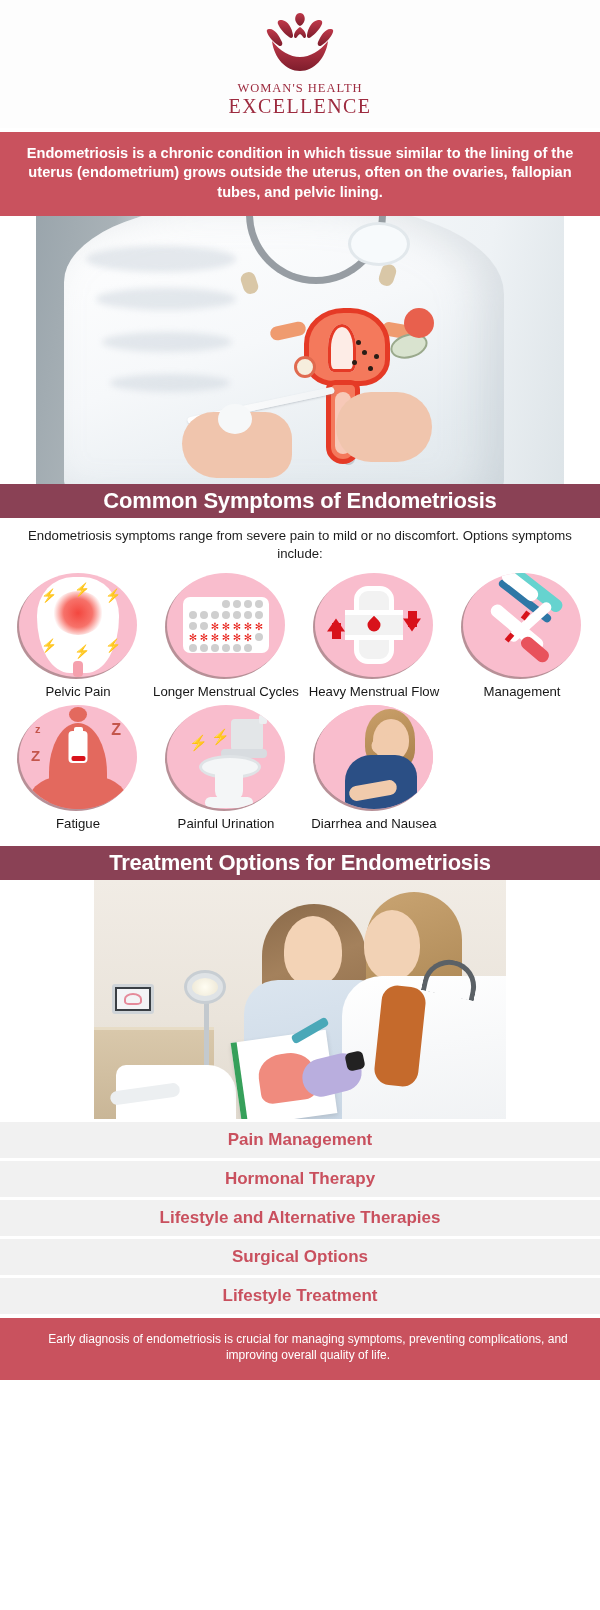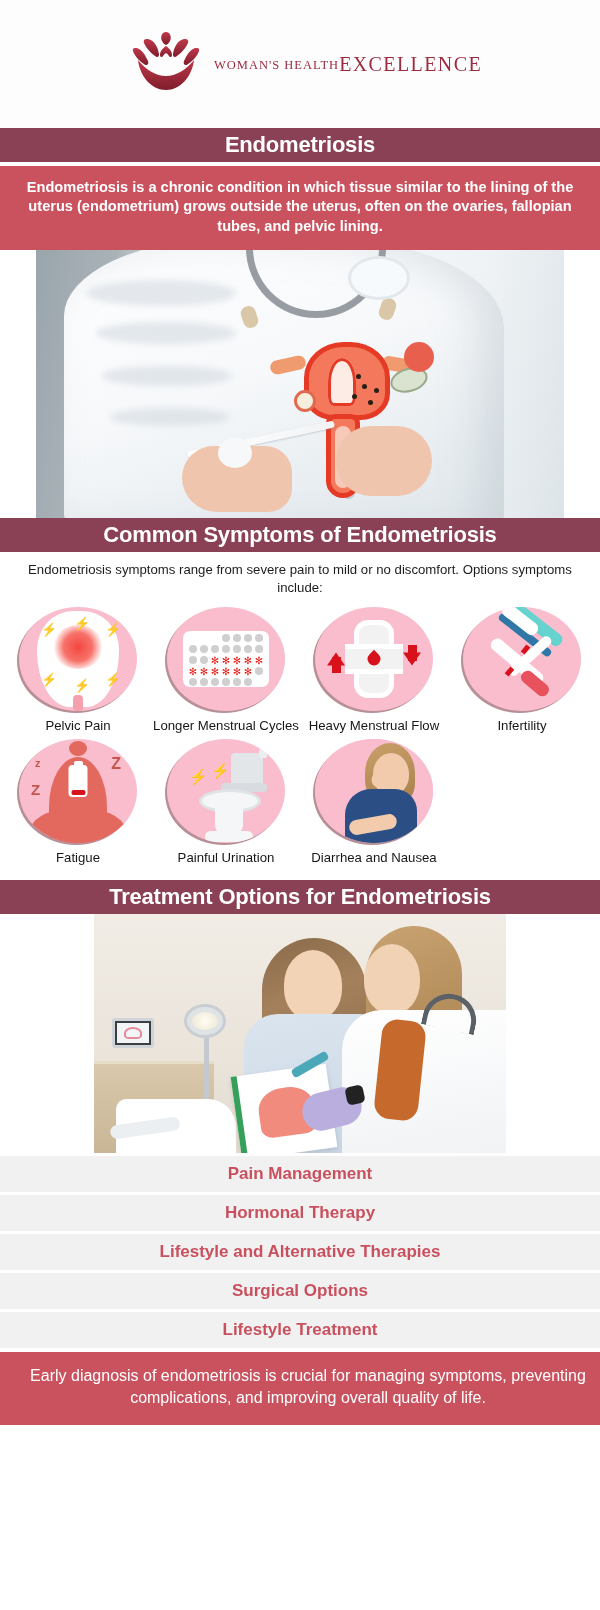--- a/index.html
+++ b/index.html
@@ -13,21 +13,21 @@
     height: 1610px;
     position: relative;
     background: #ffffff;
     overflow: hidden;
   }
 
   
   .logo-area {
     height: 128px;
     display: flex;
-    flex-direction: row;
+    flex-direction: column;
     align-items: center;
     justify-content: center;
     background: #fdfdfd;
   }
   .logo-mark { width: 96px; height: 68px; display: block; }
   .logo-line1 {
     font-family: "Liberation Serif", serif;
     font-size: 12.5px;
     letter-spacing: 1.0px;
     color: #9d2b3f;
@@ -615,21 +615,21 @@
 
   
   .footer-title {
     height: 32px;
     line-height: 32px;
     font-size: 19.5px;
     margin-top: 5px;
   }
   .footer-text {
     padding: 13px 10px 16px 26px;
-    font-size: 16px;
+    font-size: 12px;
     line-height: 1.38;
     font-weight: normal;
   }
 </style>
 </head>
 <body>
 
 <div class="page">
 
   <div class="logo-area">
@@ -645,21 +645,20 @@
       <path d="M30 9c6 1 10 8 11 15 .4 3-2 4-4 2C33 23 28 18 26 13c-1-3 1-4.4 4-4z" fill="url(#lg)"></path>
       <path d="M66 9c3-.4 5 1 4 4-2 5-7 10-11 13-2 2-4.4 1-4-2 1-7 5-14 11-15z" fill="url(#lg)"></path>
       <path d="M17 18c5-1 10 6 13 13 1.2 3-1 5-3.4 3.4C21 31 16 25 15 21c-.6-2 0-2.6 2-3z" fill="url(#lg)"></path>
       <path d="M79 18c2 .4 2.6 1 2 3-1 4-6 10-11.6 13.4C67 36 64.8 34 66 31c3-7 8-14 13-13z" fill="url(#lg)"></path>
       <path d="M20 30c8 10 18 16 28 16s20-6 28-16c-2 17-14 30-28 30S22 47 20 30z" fill="url(#lg)"></path>
     </svg>
     <div class="logo-line1">WOMAN'S HEALTH</div>
     <div class="logo-line2">EXCELLENCE</div>
   </div>
 
-  <div class="band-dark title-band">Endometriosis</div>
   <div style="height:4px;background:#fff"></div>
   <div class="band-red desc-band">Endometriosis is a chronic condition in which tissue similar to the lining of the uterus (endometrium) grows outside the uterus, often on the ovaries, fallopian tubes, and pelvic lining.</div>
 
   <div class="hero-wrap">
     <div class="hero-bg"></div>
     <div class="coat"></div>
     <div class="coat-fold" style="left:50px;top:30px;width:150px;height:26px;"></div>
     <div class="coat-fold" style="left:60px;top:72px;width:140px;height:22px;"></div>
     <div class="coat-fold" style="left:66px;top:116px;width:130px;height:20px;"></div>
     <div class="coat-fold" style="left:74px;top:158px;width:120px;height:18px;"></div>
@@ -786,21 +785,21 @@
       <div class="sym-circle">
         <div class="test" style="left:30px;top:24px;width:64px;height:8px;background:#2e77a6;transform:rotate(38deg);"></div>
         <div class="test" style="left:46px;top:12px;width:58px;height:13px;background:#66d3cf;transform:rotate(38deg);"></div>
         <div class="test" style="left:36px;top:6px;width:42px;height:13px;background:#ffffff;transform:rotate(38deg);"></div>
         <div class="test" style="left:22px;top:48px;width:64px;height:13px;background:#ffffff;transform:rotate(40deg);"></div>
         <div class="test" style="left:56px;top:70px;width:32px;height:13px;background:#e8525c;transform:rotate(40deg);"></div>
         <div class="test" style="left:40px;top:44px;width:54px;height:10px;background:#ffffff;transform:rotate(-42deg);"></div>
         <div class="test" style="left:60px;top:38px;width:5px;height:9px;background:#d8121b;transform:rotate(38deg);border-radius:0;"></div>
         <div class="test" style="left:44px;top:60px;width:5px;height:9px;background:#d8121b;transform:rotate(40deg);border-radius:0;"></div>
       </div>
-      <div class="sym-label">Infertility</div>
+      <div class="sym-label">Management</div>
     </div>
 
     <div class="sym-cell">
       <div class="sym-circle">
         <div class="fat-shoulders"></div>
         <div class="fat-head"></div>
         <div class="fat-bun"></div>
         <div class="battery">
             <div class="battery-low"></div>
           </div>

